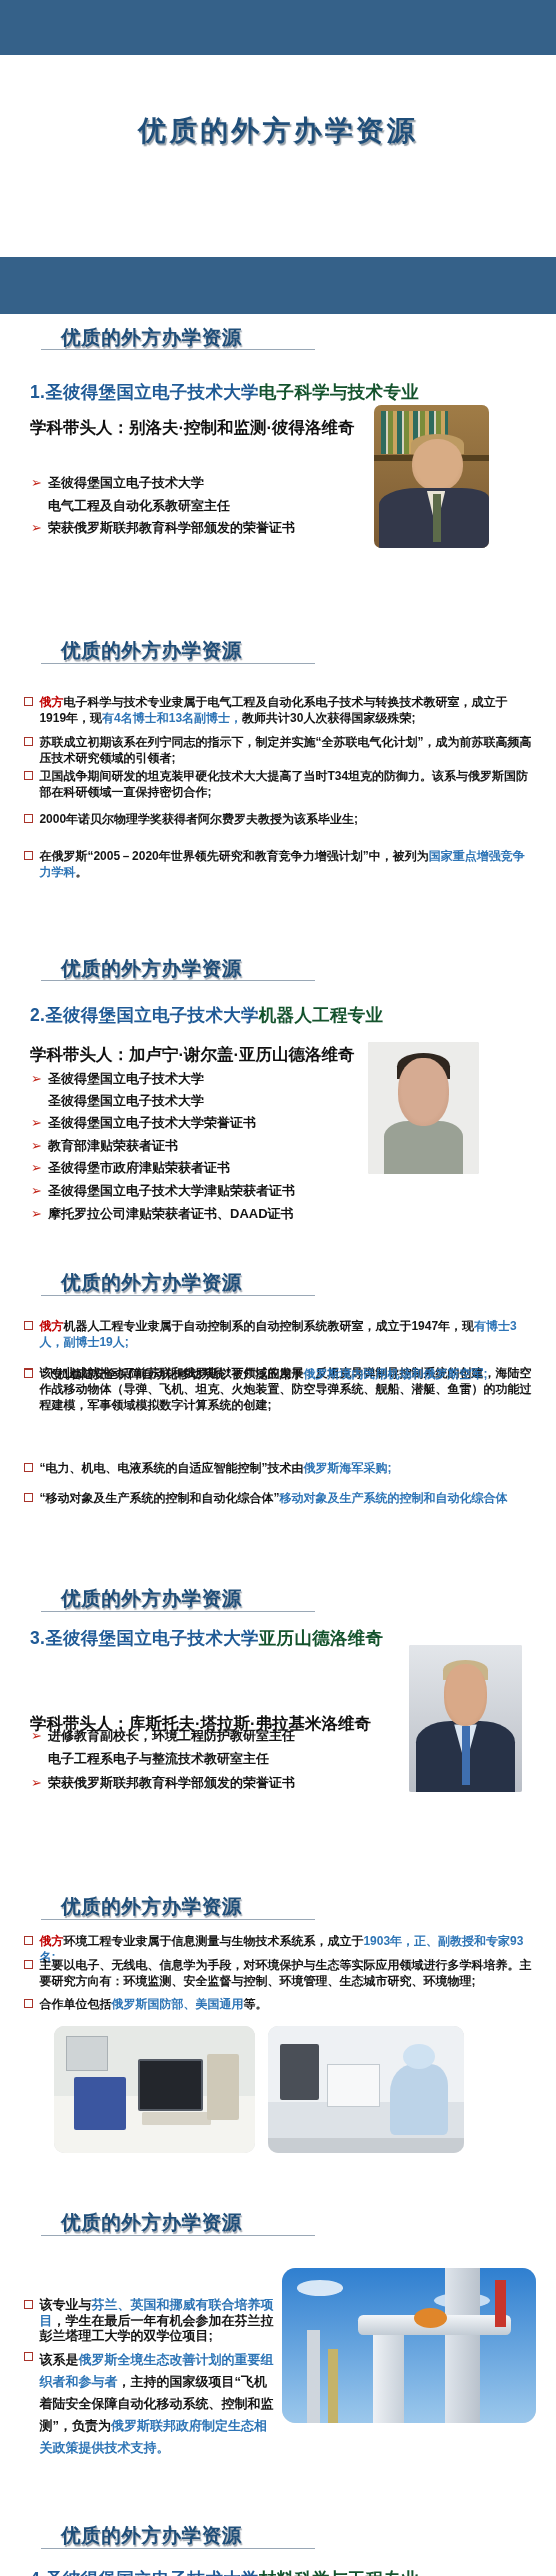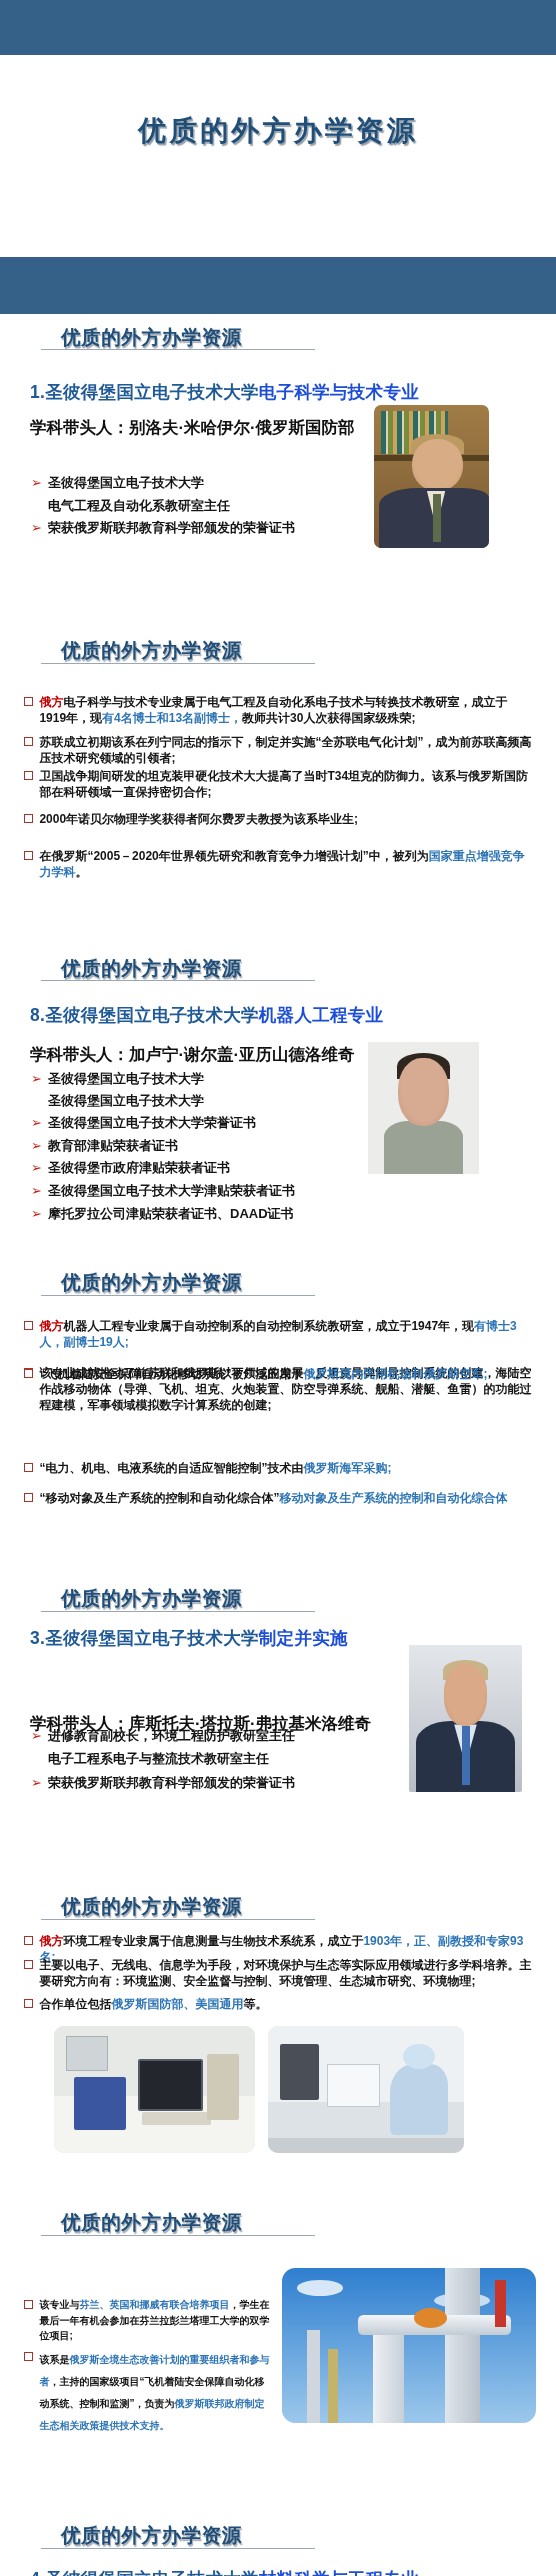--- a/index.html
+++ b/index.html
@@ -7,30 +7,30 @@
         font-family:"Liberation Sans","DejaVu Sans",sans-serif;font-weight:bold;color:#151515;}
   section{display:contents;}
   .band{position:absolute;left:0;width:556px;background:#356189;}
   .cover-title{position:absolute;left:0;right:0;top:112px;margin:0;text-align:center;
         font-size:28px;color:#1F4E79;letter-spacing:3.1px;
         text-shadow:1.5px 2.1px 1px rgba(70,85,100,.55);}
   .hd{position:absolute;left:61px;font-size:19.6px;color:#1F4E79;letter-spacing:0.5px;white-space:nowrap;
         text-shadow:1px 1.5px 1px rgba(90,100,115,.55);}
   .hline{position:absolute;left:41px;width:274px;height:1px;background:#9AA8B6;}
   .sec{position:absolute;left:30px;font-size:17.5px;white-space:nowrap;letter-spacing:0.3px;}
-  .tb{color:#1F5A96;}  .tr{color:#1d4ed8;}
+  .tb{color:#1F5A96;}  .tr{color:#14532d;}
   .leader{position:absolute;left:30px;font-size:16.5px;color:#111;white-space:nowrap;}
   .ab{position:absolute;left:31px;display:flex;font-size:13px;line-height:17.5px;width:309px;}
   .ab::before{content:"➢";color:#C22418;font-size:13px;line-height:17.5px;width:17px;flex:none;}
   .cb{position:absolute;left:48px;font-size:13px;line-height:17.5px;width:309px;}
   .w700{width:361px;}
   .db{position:absolute;left:24px;display:flex;}
   .db .sq{width:7.2px;height:7.2px;border:1.5px solid #A8332A;margin:3.1px 6.2px 0 0;flex:none;background:#fff;}
   .db .bt{margin:0;font-size:12px;line-height:16px;width:494px;}
-  .narrow .bt{width:234px;font-size:10px;line-height:15.5px;}
+  .narrow .bt{width:234px;font-size:13px;line-height:15.5px;}
   .lh43 .bt{line-height:22px;}
   .seg-k{color:#151515;} .seg-r{color:#C00000;} .seg-b{color:#2E75B6;}
   .photo{position:absolute;overflow:hidden;border-radius:7.2px;background:#ddd;}
   .shape{position:absolute;}
 </style>
 </head>
 <body>
 
 <div class="page">
 
@@ -41,21 +41,21 @@
     <div class="band" style="top:257px;height:57px"></div>
   </section>
 
   
   <section>
     <div class="hd" style="top:324px">优质的外方办学资源</div>
     <div class="hline" style="top:349px"></div>
     <div class="sec" style="top:380px">
       <span class="tb">1.圣彼得堡国立电子技术大学</span><span class="tr">电子科学与技术专业</span>
     </div>
-    <div class="leader" style="top:417px">学科带头人：别洛夫·米哈伊尔·俄罗斯国防部</div>
+    <div class="leader" style="top:417px">学科带头人：别洛夫·控制和监测·彼得洛维奇</div>
     <div class="ab" style="top:474px">圣彼得堡国立电子技术大学</div>
     <div class="cb" style="top:497px">电气工程及自动化系教研室主任</div>
     <div class="ab" style="top:519px">荣获俄罗斯联邦教育科学部颁发的荣誉证书</div>
     <div class="photo" style="left:374px;top:405px;width:115px;height:143px">
       <div class="shape" style="inset:0;background:linear-gradient(180deg,#a07c46,#7a5a33)"></div>
       <div class="shape" style="left:6%;top:4%;width:58%;height:30%;background:repeating-linear-gradient(90deg,#2e6b5e 0 4.6px,#d8d2c0 4.6px 7.2px,#7a8c3a 7.2px 12px,#caa45f 12px 16px)"></div>
       <div class="shape" style="left:0;top:35%;width:100%;height:4%;background:#55401f"></div>
       <div class="shape" style="left:32%;top:20%;width:46%;height:14%;background:#bd9a62;border-radius:50% 50% 0 0"></div>
       <div class="shape" style="left:33%;top:24%;width:44%;height:36%;background:radial-gradient(ellipse at 50% 42%,#d8ac85 62%,#c59a74);border-radius:48%"></div>
       <div class="shape" style="left:4%;top:58%;width:96%;height:42%;background:#33384a;border-radius:35% 25% 0 0 / 28% 16% 0 0"></div>
@@ -88,21 +88,21 @@
         <span class="sq"></span>
         <p class="bt"><span class="seg-k">在俄罗斯“2005－2020年世界领先研究和教育竞争力增强计划”中，被列为</span><span class="seg-b">国家重点增强竞争力学科</span><span class="seg-k">。</span></p>
       </div>
   </section>
 
   
   <section>
     <div class="hd" style="top:955px">优质的外方办学资源</div>
     <div class="hline" style="top:980px"></div>
     <div class="sec" style="top:1003px">
-      <span class="tb">8.圣彼得堡国立电子技术大学</span><span class="tr">机器人工程专业</span>
+      <span class="tb">2.圣彼得堡国立电子技术大学</span><span class="tr">机器人工程专业</span>
     </div>
     <div class="leader" style="top:1044px">学科带头人：加卢宁·谢尔盖·亚历山德洛维奇</div>
     <div class="ab" style="top:1070px">圣彼得堡国立电子技术大学</div>
     <div class="cb" style="top:1092px">圣彼得堡国立电子技术大学</div>
     <div class="ab" style="top:1114px">圣彼得堡国立电子技术大学荣誉证书</div>
     <div class="ab" style="top:1137px">教育部津贴荣获者证书</div>
     <div class="ab" style="top:1159px">圣彼得堡市政府津贴荣获者证书</div>
     <div class="ab" style="top:1182px">圣彼得堡国立电子技术大学津贴荣获者证书</div>
     <div class="ab" style="top:1205px">摩托罗拉公司津贴荣获者证书、DAAD证书</div>
     <div class="photo" style="left:368px;top:1042px;width:111px;height:132px;border-radius:2.1px">
@@ -137,21 +137,21 @@
         <span class="sq"></span>
         <p class="bt"><span class="seg-k">“移动对象及生产系统的控制和自动化综合体”</span><span class="seg-b">移动对象及生产系统的控制和自动化综合体</span></p>
       </div>
   </section>
 
   
   <section>
     <div class="hd" style="top:1585px">优质的外方办学资源</div>
     <div class="hline" style="top:1611px"></div>
     <div class="sec" style="top:1626px">
-      <span class="tb">3.圣彼得堡国立电子技术大学</span><span class="tr">制定并实施</span>
+      <span class="tb">3.圣彼得堡国立电子技术大学</span><span class="tr">亚历山德洛维奇</span>
     </div>
     <div class="leader" style="top:1713px">学科带头人：库斯托夫·塔拉斯·弗拉基米洛维奇</div>
     <div class="ab w700" style="top:1727px">进修教育副校长，环境工程防护教研室主任</div>
     <div class="cb w700" style="top:1750px">电子工程系电子与整流技术教研室主任</div>
     <div class="ab w700" style="top:1774px">荣获俄罗斯联邦教育科学部颁发的荣誉证书</div>
     <div class="photo" style="left:409px;top:1645px;width:113px;height:147px;border-radius:2.1px">
       <div class="shape" style="inset:0;background:linear-gradient(180deg,#e3e6ea,#b9bec6)"></div>
       <div class="shape" style="left:6%;top:52%;width:88%;height:48%;background:#273247;border-radius:35% 35% 0 0 / 30% 30% 0 0"></div>
       <div class="shape" style="left:40%;top:54%;width:20%;height:28%;background:#dbe6f2;clip-path:polygon(0 0,100% 0,50% 100%)"></div>
       <div class="shape" style="left:47%;top:55%;width:7%;height:40%;background:#3f6fb0"></div>

